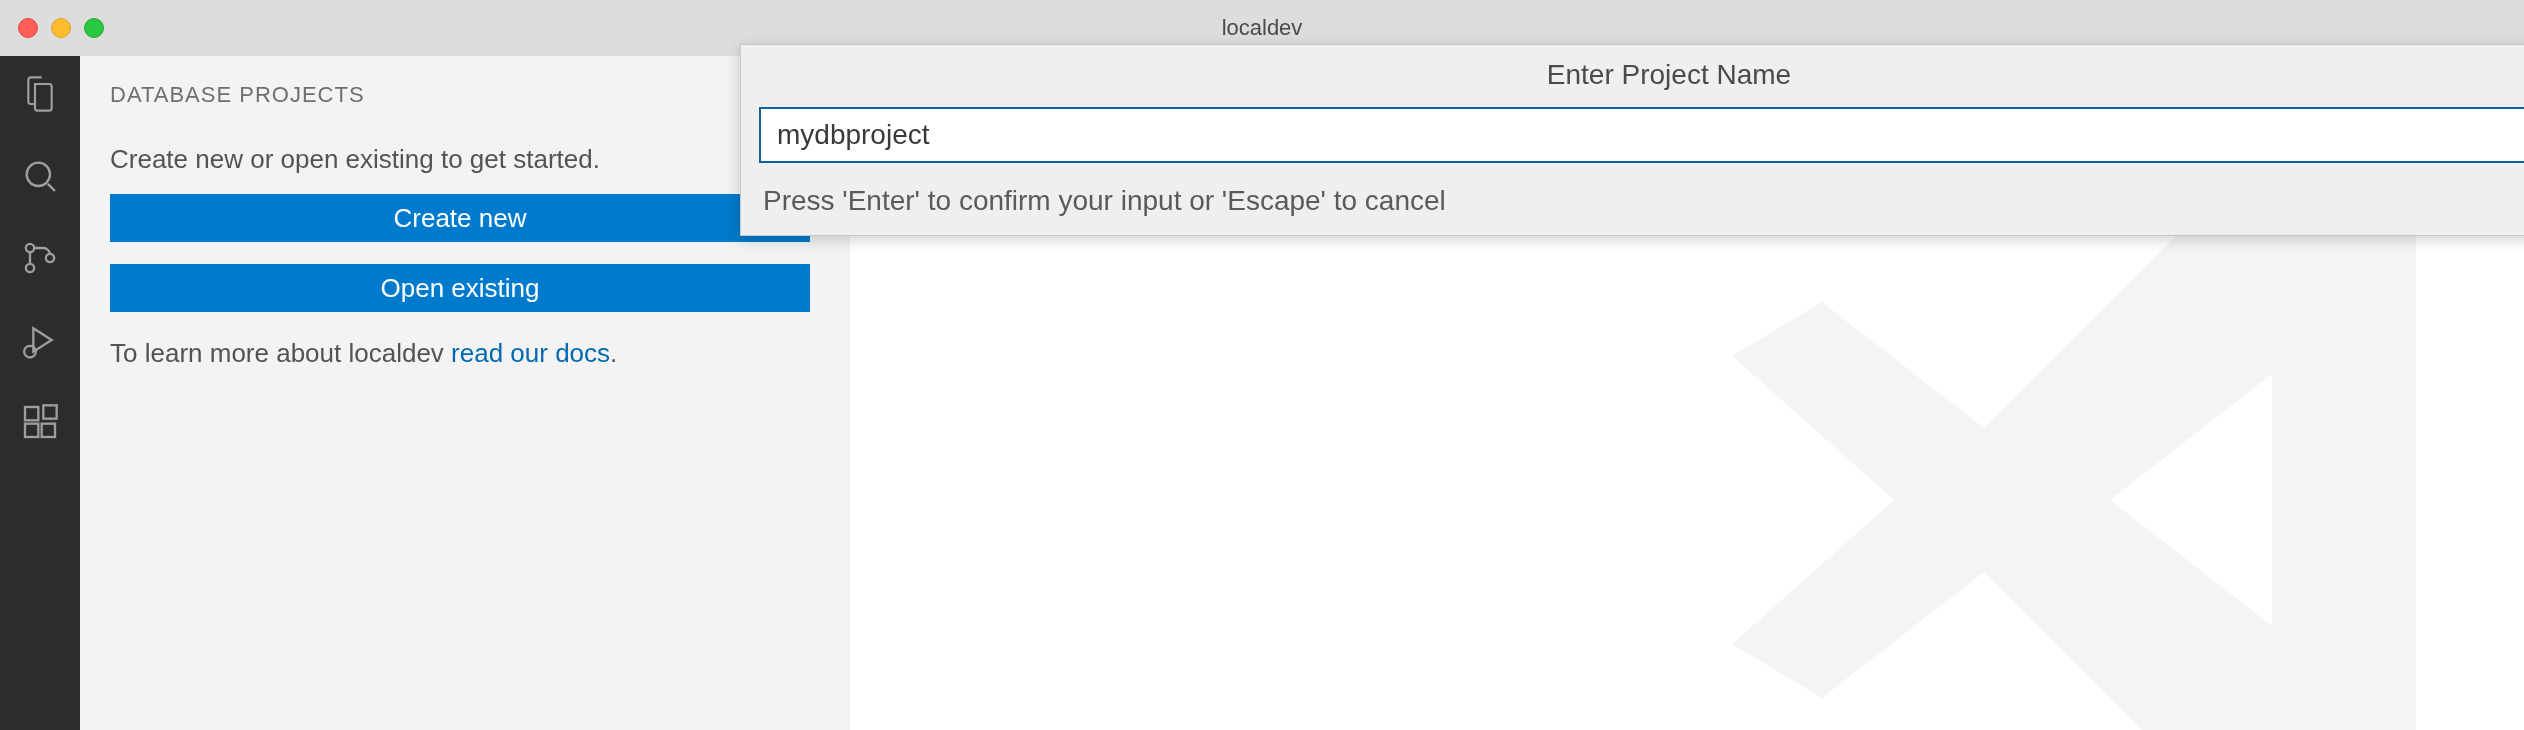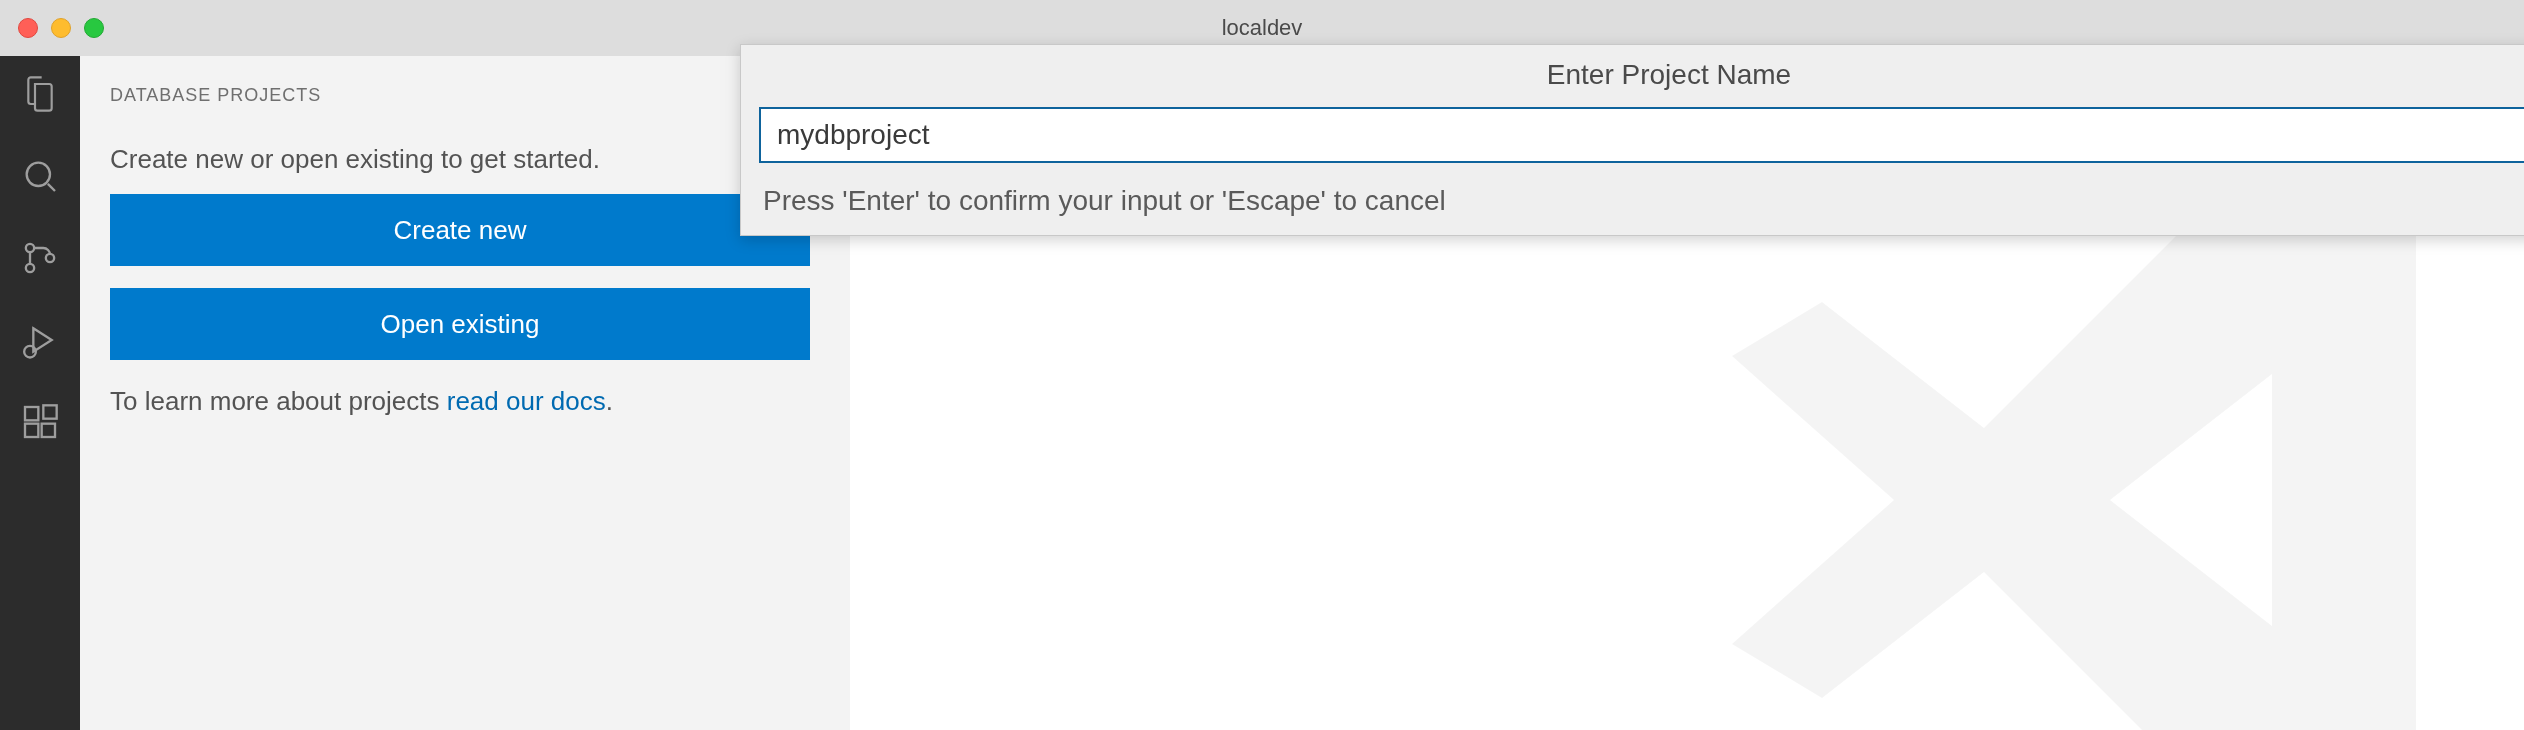--- a/index.html
+++ b/index.html
@@ -19,28 +19,28 @@
     .main { flex: 1; display: flex; min-height: 0; }
 
     
     .activitybar { width: 80px; background: #2c2c2c; display: flex; flex-direction: column; align-items: center; padding-top: 18px; gap: 42px; }
     .activitybar .ab-icon { width: 40px; height: 40px; color: #9e9e9e; cursor: pointer; display:flex; align-items:center; justify-content:center;}
     .activitybar .ab-icon svg { width: 40px; height: 40px; }
 
     
     .sidebar { width: 770px; background: #f3f3f3; border-right: none; padding: 0; display: flex; flex-direction: column; }
     .sidebar-header { display: flex; align-items: center; justify-content: space-between; padding: 24px 24px 0 30px; }
-    .sidebar-title { font-size: 18px; letter-spacing: 1px; color: #6f6f6f; font-weight: 400; }
+    .sidebar-title { font-size: 22px; letter-spacing: 1px; color: #6f6f6f; font-weight: 400; }
     .sidebar-actions { display: flex; gap: 18px; }
     .sidebar-actions .sb-act { width: 30px; height: 30px; color: #4a4a4a; cursor: pointer; display:flex; align-items:center; justify-content:center;}
     .sidebar-actions .sb-act svg { width: 30px; height: 30px; }
 
     .sidebar-body { padding: 30px 30px 0 30px; }
     .intro-text { font-size: 26px; color: #535353; line-height: 1.5; margin-bottom: 15px; }
-    .btn-primary { display: block; width: 700px; height: 72px; background: #007acc; color: #fff; border: none; font-size: 26px; cursor: pointer; margin-bottom: 22px; }
+    .btn-primary { display: block; width: 700px; height: 48px; background: #007acc; color: #fff; border: none; font-size: 26px; cursor: pointer; margin-bottom: 22px; }
     .learn-text { font-size: 26px; color: #535353; margin-top: 14px; line-height: 1.5;}
     .learn-link { color: #006ab1; cursor: pointer; }
 
     
     .editor { flex: 1; background: #ffffff; position: relative; }
     .watermark { position: absolute; right: 0; bottom: -220px; width: 900px; height: 900px; opacity: 0.04; display:flex; align-items:center; justify-content:center;}
     .watermark svg { width: 900px; height: 900px; }
 
     
     .quickinput { position: absolute; top: 44px; left: 740px; width: 1858px; background: #efefef; border: 1px solid #c8c8c8; box-shadow: 0 4px 14px rgba(0,0,0,0.18); z-index: 100; }
@@ -116,21 +116,21 @@
               <path d="M3 19l2.5-8H23l-2.5 8H3z"></path>
             </svg>
         </div>
       </div>
     </div>
     <div class="sidebar-body">
       <div class="intro-text">Create new or open existing to get started.</div>
       <button class="btn-primary">Create new</button>
       <button class="btn-primary">Open existing</button>
       <div class="learn-text">
-        <span>To learn more about projects </span><span class="learn-link">read our docs</span><span>.</span>
+        <span>To learn more about localdev </span><span class="learn-link">read our docs</span><span>.</span>
       </div>
     </div>
   </div>
 
   <div class="editor">
     <div class="watermark">
       <svg viewBox="0 0 100 100" fill="#000">
           <path d="M72 10 L40 42 L22 28 L12 34 L30 50 L12 66 L22 72 L40 58 L72 90 L88 82 V18 Z M72 36 V64 L54 50 Z"></path>
         </svg>
     </div>

